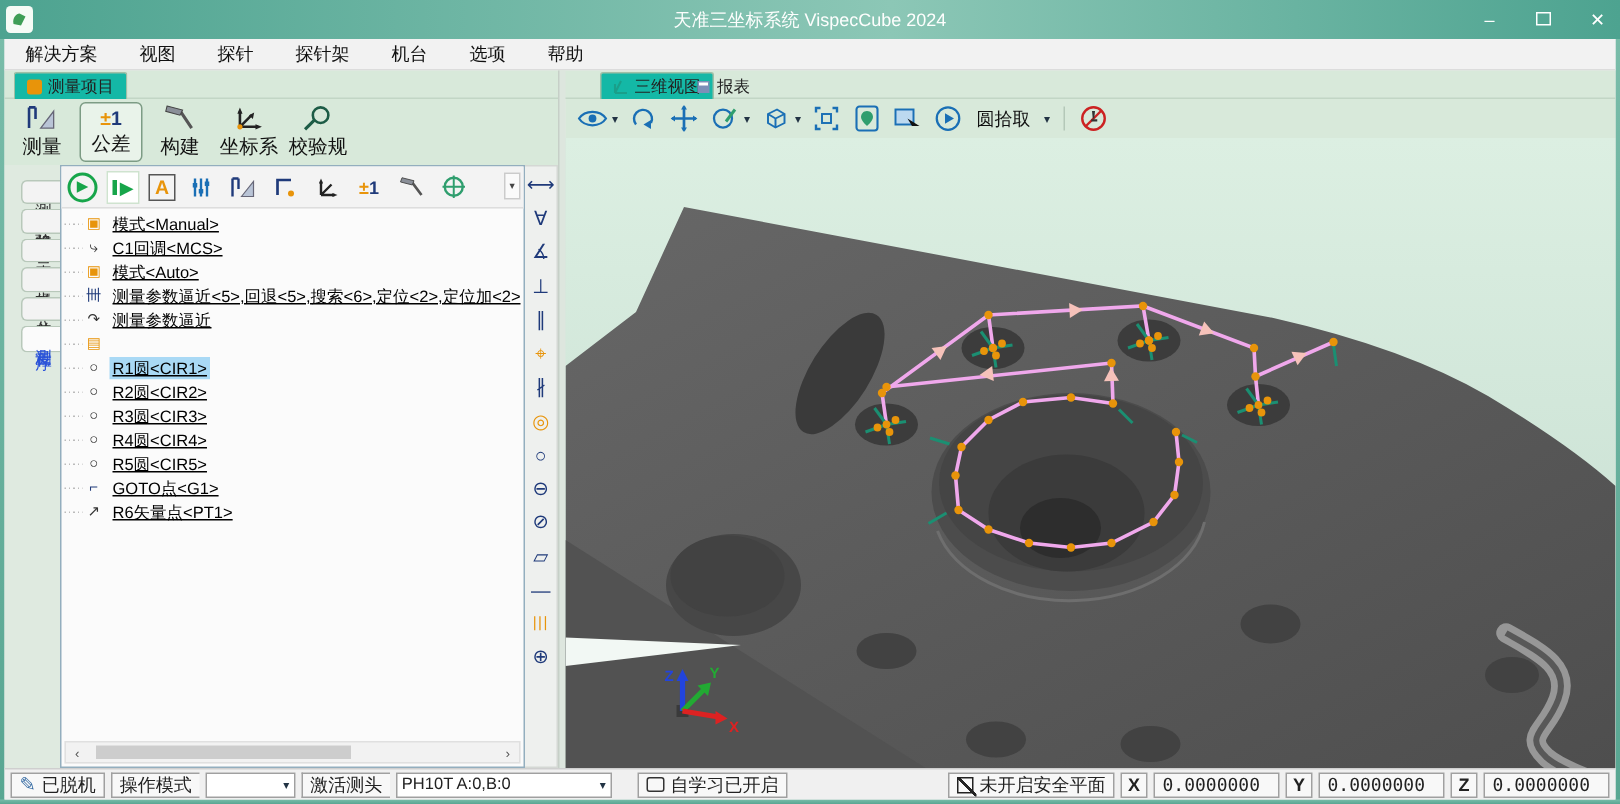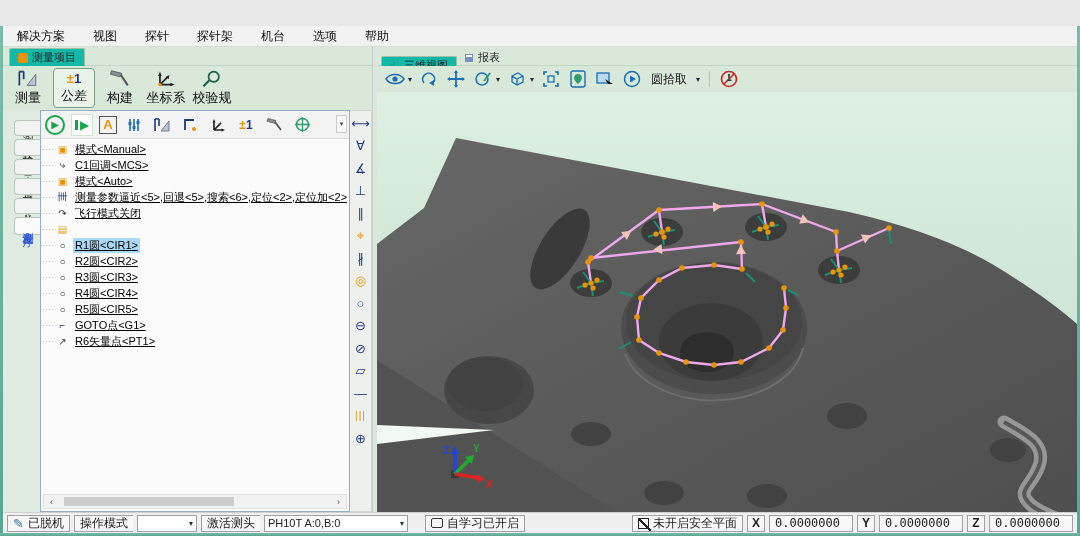--- a/index.html
+++ b/index.html
@@ -97,37 +97,50 @@
 </style>
 </head>
 <body>
 
 <div class="app">
 
   <div class="abs frame" style="left:0;top:26px;width:3px;height:510px;"></div>
   <div class="abs frame" style="left:1077px;top:26px;width:3px;height:510px;"></div>
   <div class="abs frame" style="left:0;top:533px;width:1080px;height:3px;"></div>
 
+  <div class="abs titlebar">
+    <div class="app-logo">
+      <svg width="12" height="12" viewBox="0 0 12 12">
+          <path d="M2,9 C1,5 4,2 6,2 L10,4 L7,10 Z" fill="#3f9e57"></path>
+        </svg>
+    </div>
+    <div class="title-text">天准三坐标系统 VispecCube 2024</div>
+    <div class="win-btns">
+      <div class="win-btn">–</div>
+      <div class="win-btn"><span class="maxi"></span></div>
+      <div class="win-btn">✕</div>
+    </div>
+  </div>
 
   <div class="abs menubar">
     <div class="menu-item">解决方案</div>
     <div class="menu-item">视图</div>
     <div class="menu-item">探针</div>
     <div class="menu-item">探针架</div>
     <div class="menu-item">机台</div>
     <div class="menu-item">选项</div>
     <div class="menu-item">帮助</div>
   </div>
 
   <div class="abs tabband"></div>
   <div class="abs ptab" style="left:9px;top:48px;">
     <span class="mini-ic" style="background:var(--point-orange);border-radius:2px;"></span>
     <span>测量项目</span>
   </div>
-  <div class="abs ptab" style="left:381px;top:48px;margin-top:8px;">
+  <div class="abs ptab" style="left:400px;top:48px;">
     <span class="mini-ic">
       <svg width="10" height="10" viewBox="0 0 10 10">
           <path d="M1,9 L5,1 M1,9 L9,9 M1,9 L1,3" stroke="#1a9f8a" stroke-width="1.4" fill="none"></path>
         </svg>
     </span>
     <span>三维视图</span>
   </div>
   <div class="abs ptab inactive" style="left:455px;top:48px;">
     <span class="mini-ic">
       <svg width="10" height="10" viewBox="0 0 10 10">
@@ -247,21 +260,21 @@
       <div class="trow">
           <span class="g org">▣</span>
           <span class="t">模式&lt;Auto&gt;</span>
         </div>
       <div class="trow">
           <span class="g blu">卌</span>
           <span class="t">测量参数逼近&lt;5&gt;,回退&lt;5&gt;,搜索&lt;6&gt;,定位&lt;2&gt;,定位加&lt;2&gt;,测量</span>
         </div>
       <div class="trow">
           <span class="g">↷</span>
-          <span class="t">飞行模式关闭</span>
+          <span class="t">测量参数逼近</span>
         </div>
       <div class="trow">
           <span class="g org">▤</span>
         </div>
       <div class="trow sel">
           <span class="g">○</span>
           <span class="t">R1圆&lt;CIR1&gt;</span>
         </div>
       <div class="trow">
           <span class="g">○</span>

